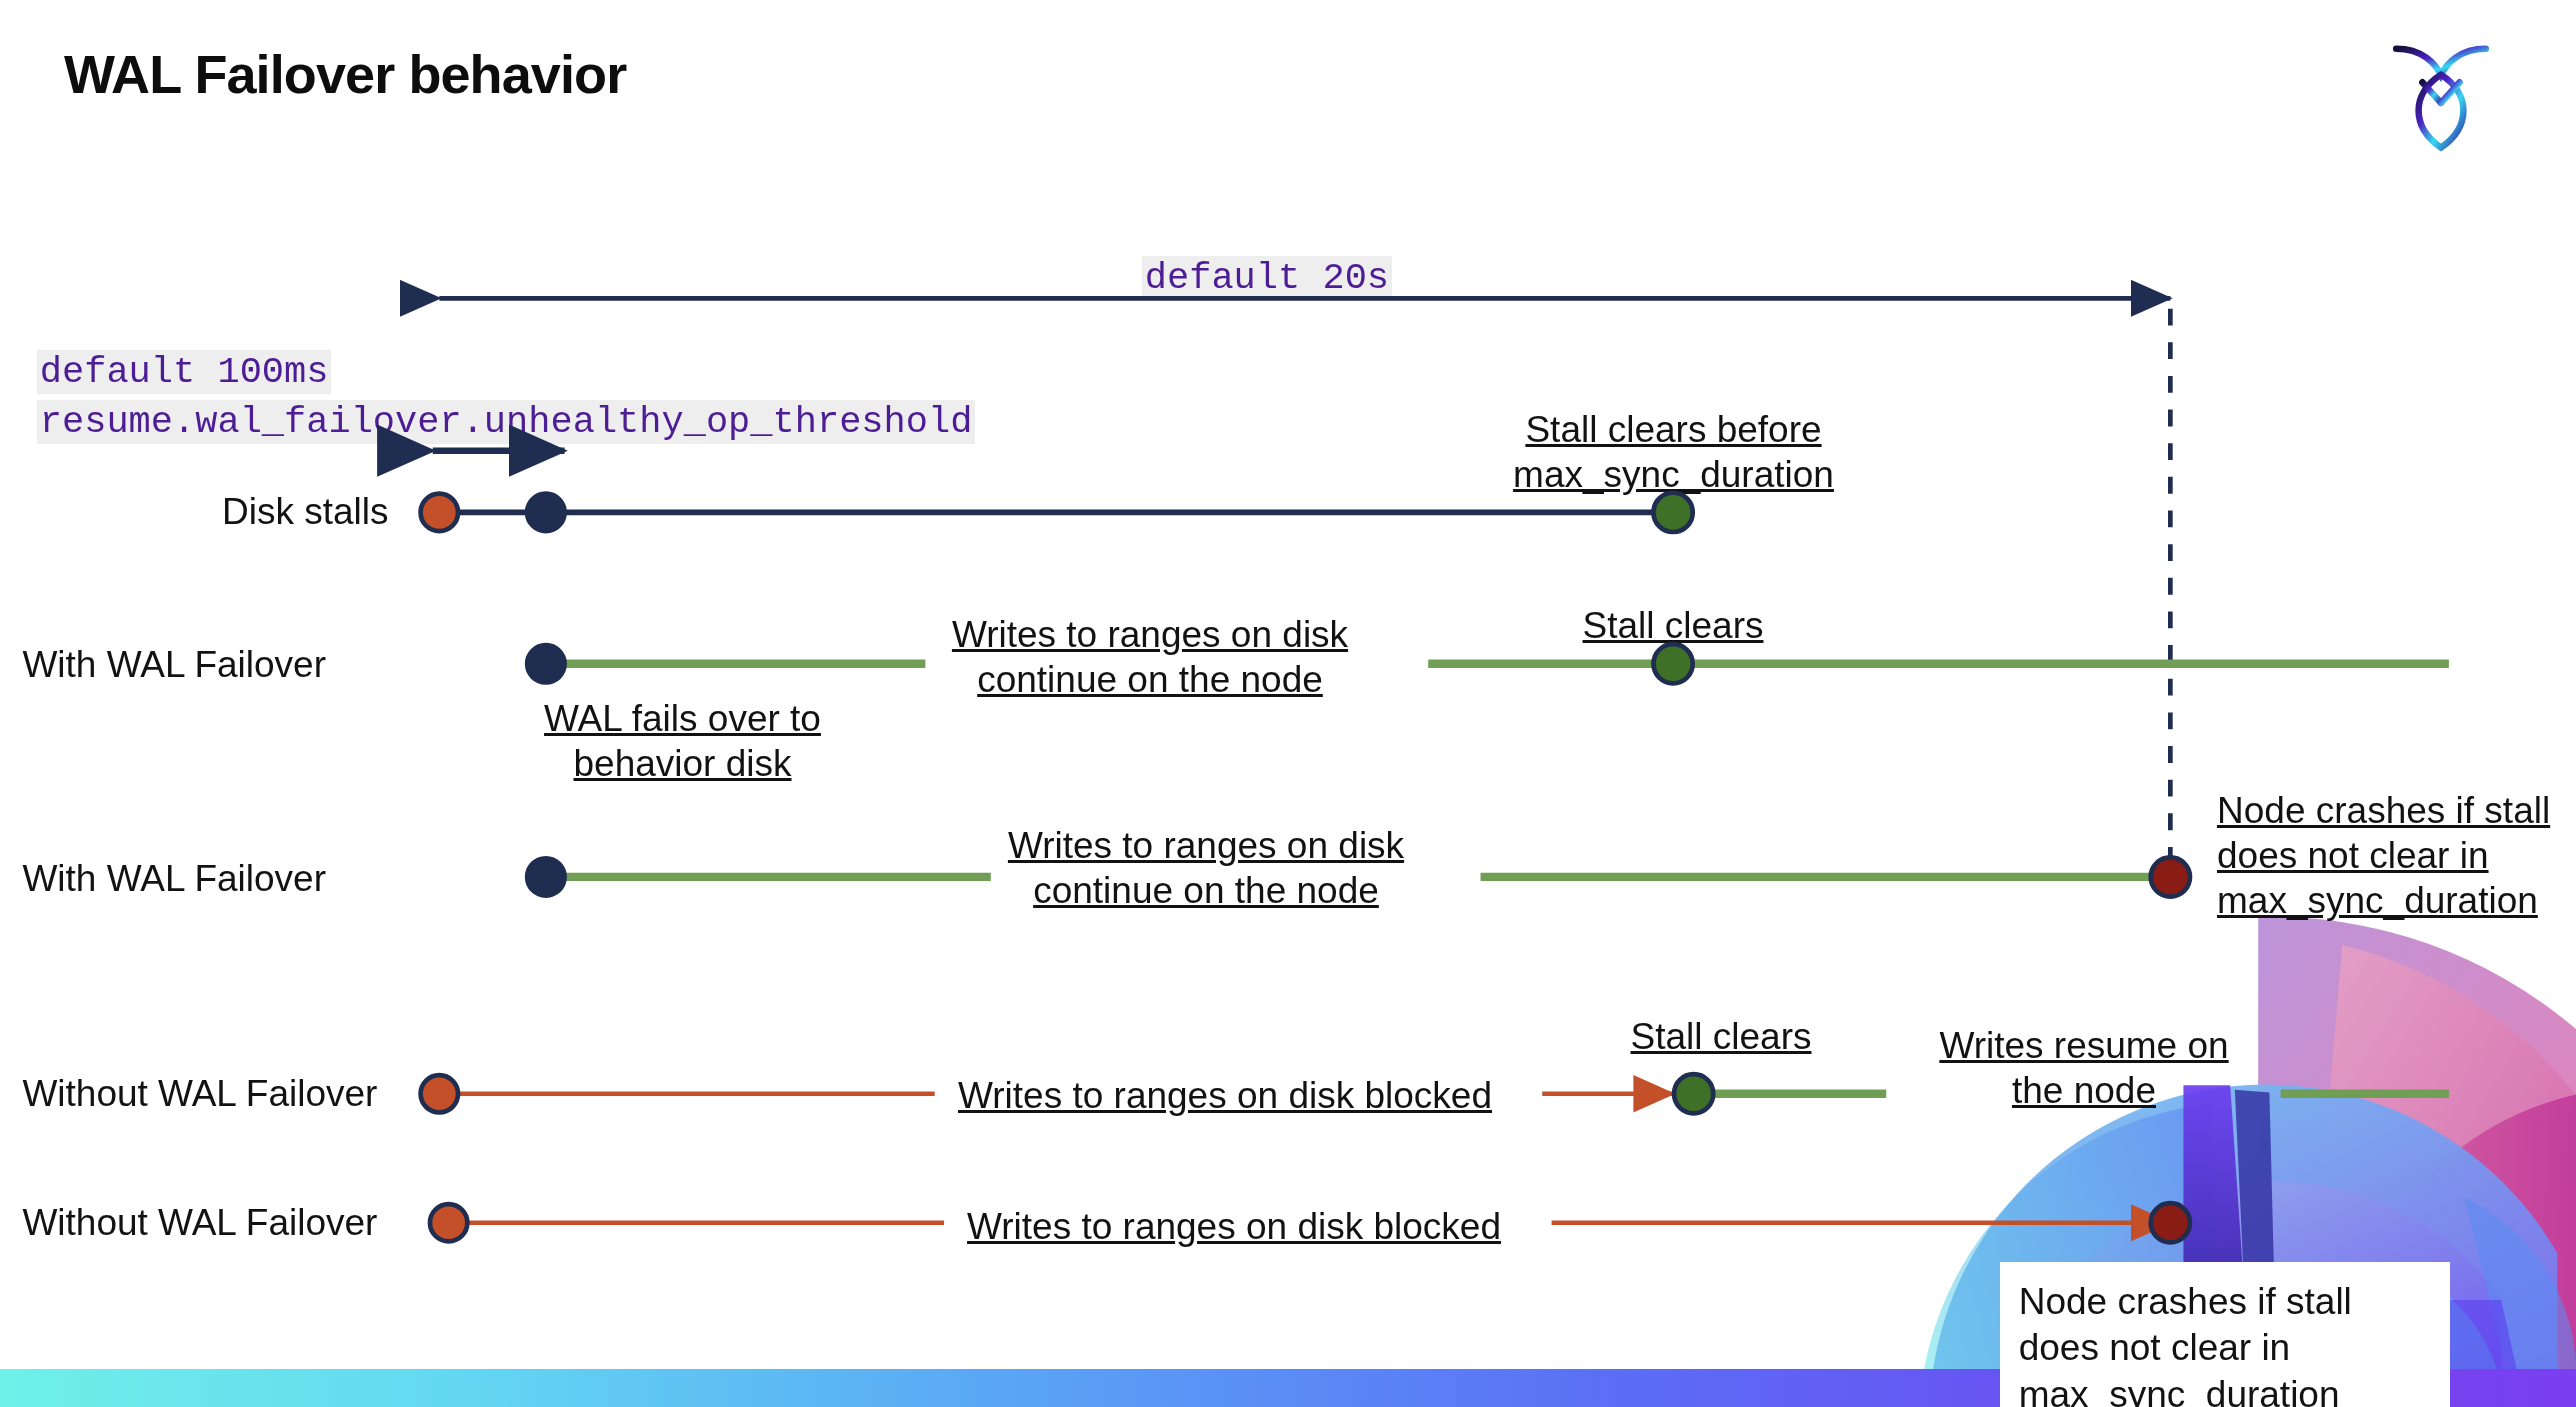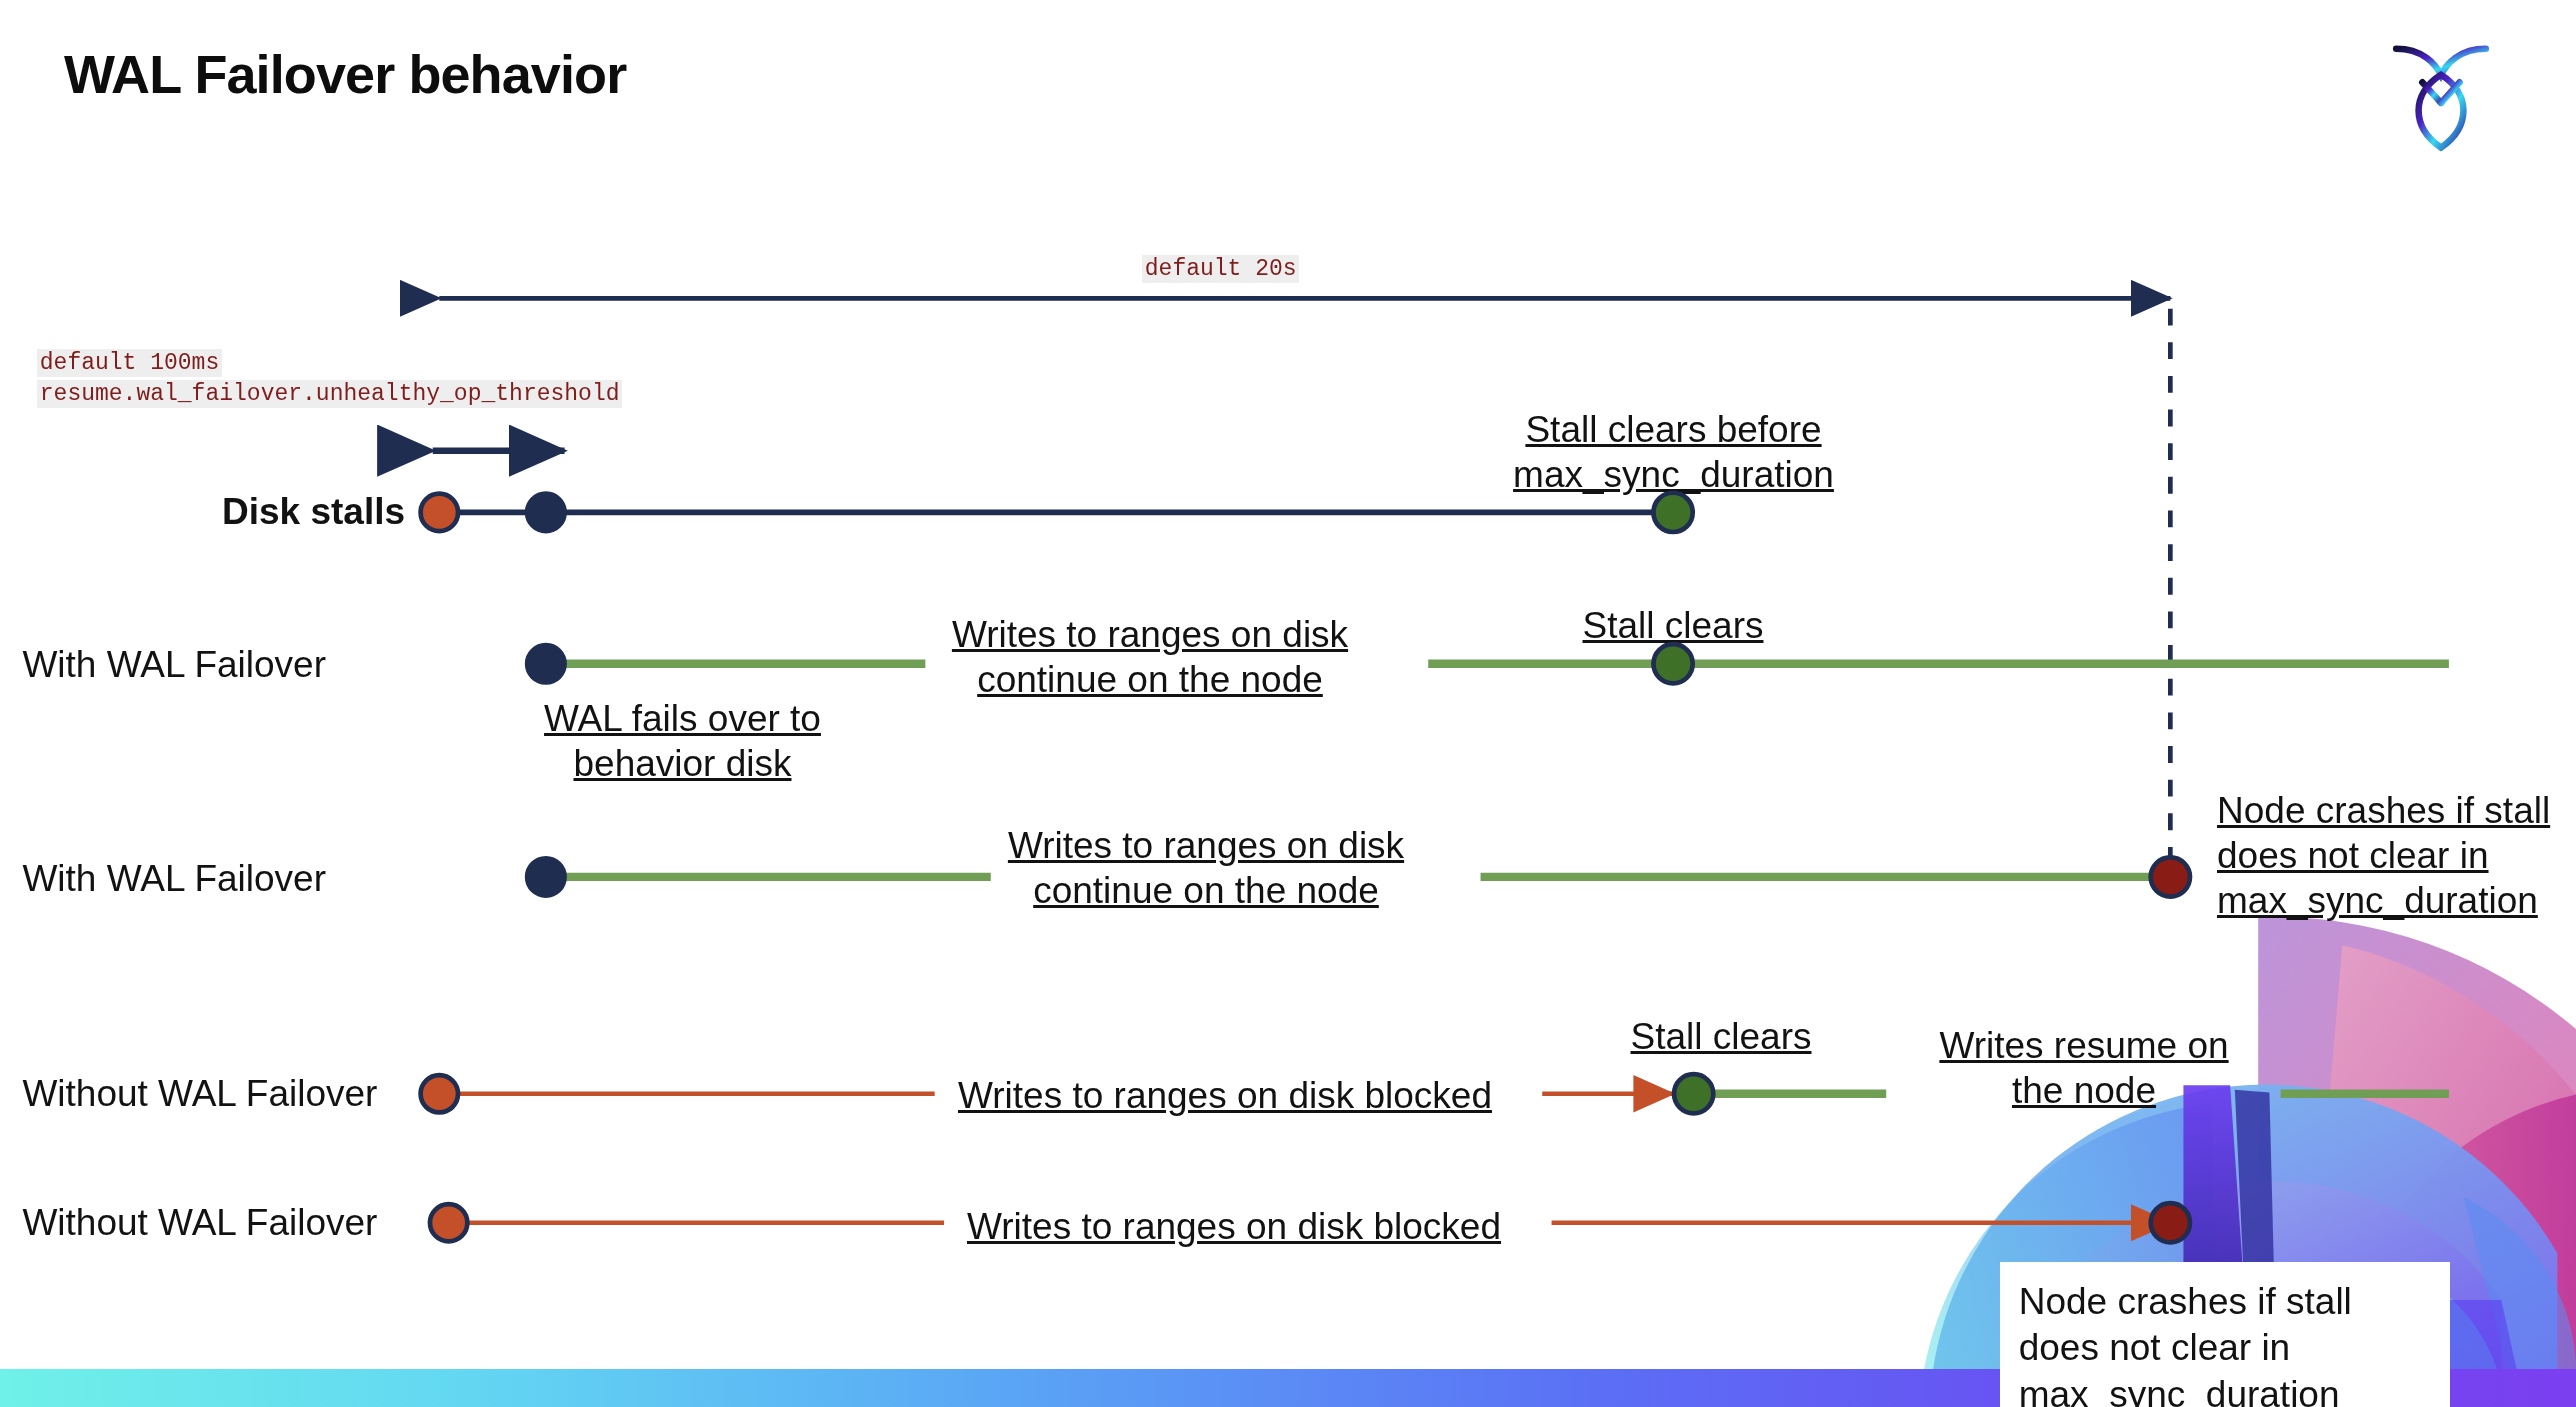--- a/index.html
+++ b/index.html
@@ -26,21 +26,21 @@
   .deco{position:absolute; right:0; bottom:24px; width:673px; height:523px; overflow:hidden; pointer-events:none;}
   .bottombar{
     position:absolute; left:0; bottom:0; width:2576px; height:39px;
     background:linear-gradient(90deg,#6ff0e8 0%, #63d7f2 18%, #5aa8f5 38%, #5b6ff5 62%, #6a4df2 82%, #7b3ff0 100%);
   }
 
   
   .mono{
     position:absolute;
     font-family:"Liberation Mono", monospace;
-    font-size:23px; color:#7f1d1d; line-height:1.35;
+    font-size:37px; color:#4c1d95; line-height:1.35;
     white-space:nowrap;
   }
   .mono span{background:#eeeeee; padding:0.9px 2.8px;}
 
   
   .rowlabel{
     position:absolute; font-size:37px; color:#121212;
     white-space:nowrap; transform:translateY(-50%);
   }
 
@@ -203,21 +203,21 @@
     </g>
 
     <g>
       <line x1="480" y1="1308" x2="1010" y2="1308" stroke="#c4502a" stroke-width="5"></line>
       <line x1="1660" y1="1308" x2="2322" y2="1308" stroke="#c4502a" stroke-width="5" marker-end="url(#orangeArrowR)"></line>
       <circle cx="480" cy="1308" r="20" fill="#c4502a" stroke="#1f2d50" stroke-width="5"></circle>
       <circle cx="2322" cy="1308" r="21" fill="#8a1c16" stroke="#1f2d50" stroke-width="5"></circle>
     </g>
   </svg>
 
-  <div class="rowlabel" style="left:222px; top:512px;font-weight:bold;">Disk stalls</div>
+  <div class="rowlabel" style="left:222px; top:512px;">Disk stalls</div>
   <div class="rowlabel" style="left:22.4px; top:665px;">With WAL Failover</div>
   <div class="rowlabel" style="left:22.4px; top:879px;">With WAL Failover</div>
   <div class="rowlabel" style="left:22.4px; top:1094px;">Without WAL Failover</div>
   <div class="rowlabel" style="left:22.4px; top:1223px;">Without WAL Failover</div>
 
   <div class="note center" style="left:1477px; top:407px; width:393px;">Stall clears before
 max_sync_duration</div>
 
   <div class="note center" style="left:935px; top:612px; width:430px;">Writes to ranges on disk
 continue on the node</div>

